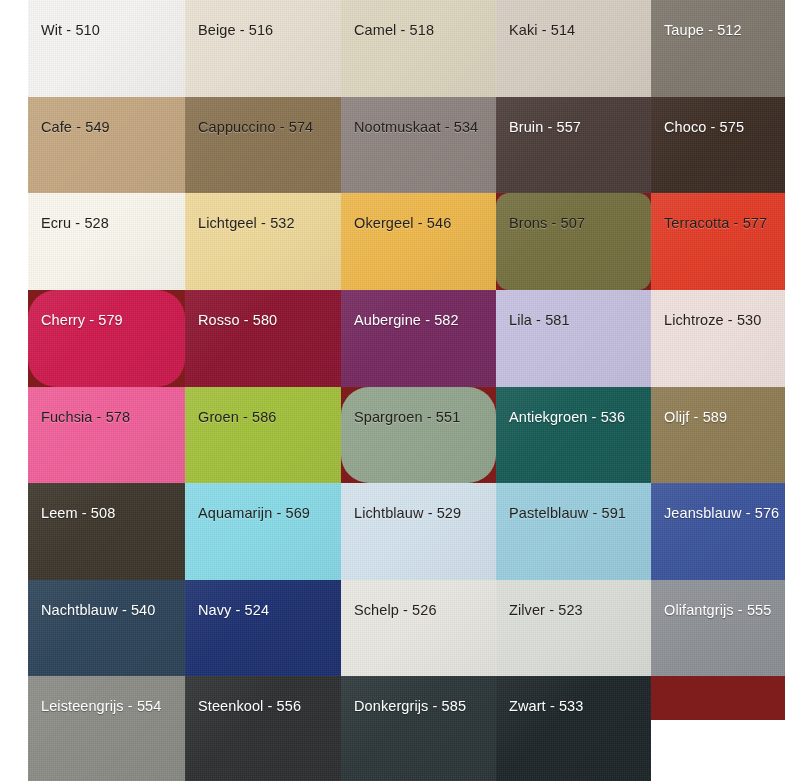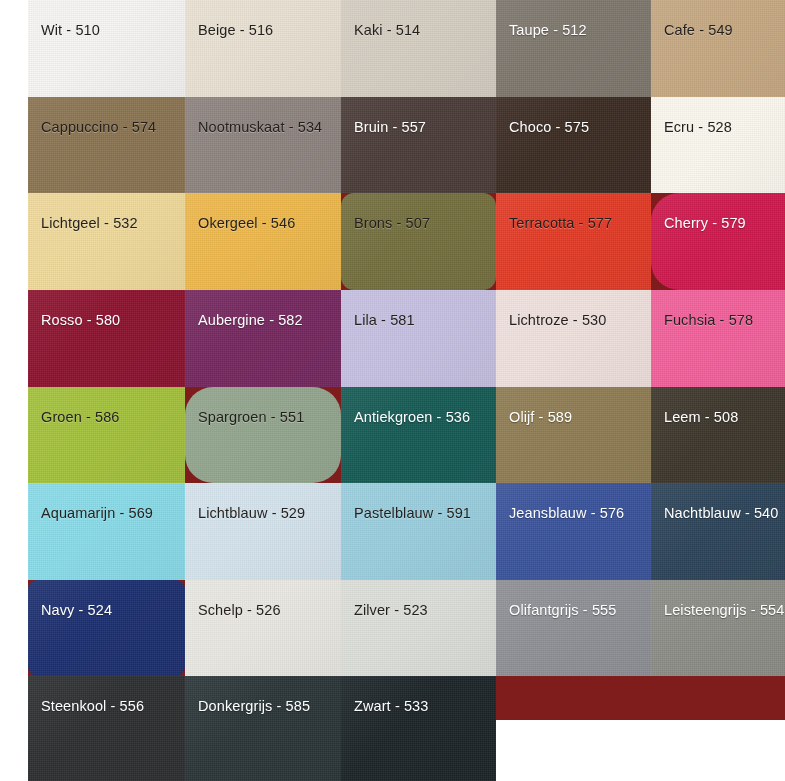--- a/index.html
+++ b/index.html
@@ -85,20 +85,23 @@
 </head>
 <body>
 
 <div id="swatch-grid">
     <div class="swatch light" style="background-color: rgb(245, 244, 242);">
       <span class="swatch-label">Wit - 510</span>
     </div>
     <div class="swatch light" style="background-color: rgb(232, 225, 210);">
       <span class="swatch-label">Beige - 516</span>
     </div>
+    <div class="swatch light" style="background-color: rgb(221, 213, 191);">
+      <span class="swatch-label">Camel - 518</span>
+    </div>
     <div class="swatch light" style="background-color: rgb(213, 205, 194);">
       <span class="swatch-label">Kaki - 514</span>
     </div>
     <div class="swatch dark" style="background-color: rgb(125, 119, 109);">
       <span class="swatch-label">Taupe - 512</span>
     </div>
     <div class="swatch light" style="background-color: rgb(197, 168, 130);">
       <span class="swatch-label">Cafe - 549</span>
     </div>
     <div class="swatch light" style="background-color: rgb(138, 116, 82);">
@@ -169,21 +172,21 @@
     </div>
     <div class="swatch light" style="background-color: rgb(154, 206, 222);">
       <span class="swatch-label">Pastelblauw - 591</span>
     </div>
     <div class="swatch dark" style="background-color: rgb(58, 83, 155);">
       <span class="swatch-label">Jeansblauw - 576</span>
     </div>
     <div class="swatch dark" style="background-color: rgb(45, 68, 89);">
       <span class="swatch-label">Nachtblauw - 540</span>
     </div>
-    <div class="swatch dark" style="background-color: rgb(29, 48, 112); border-radius: 9px;">
+    <div class="swatch dark" style="background-color: rgb(29, 48, 112);">
       <span class="swatch-label">Navy - 524</span>
     </div>
     <div class="swatch light" style="background-color: rgb(232, 231, 225);">
       <span class="swatch-label">Schelp - 526</span>
     </div>
     <div class="swatch light" style="background-color: rgb(220, 222, 217);">
       <span class="swatch-label">Zilver - 523</span>
     </div>
     <div class="swatch dark" style="background-color: rgb(141, 144, 149);">
       <span class="swatch-label">Olifantgrijs - 555</span>

